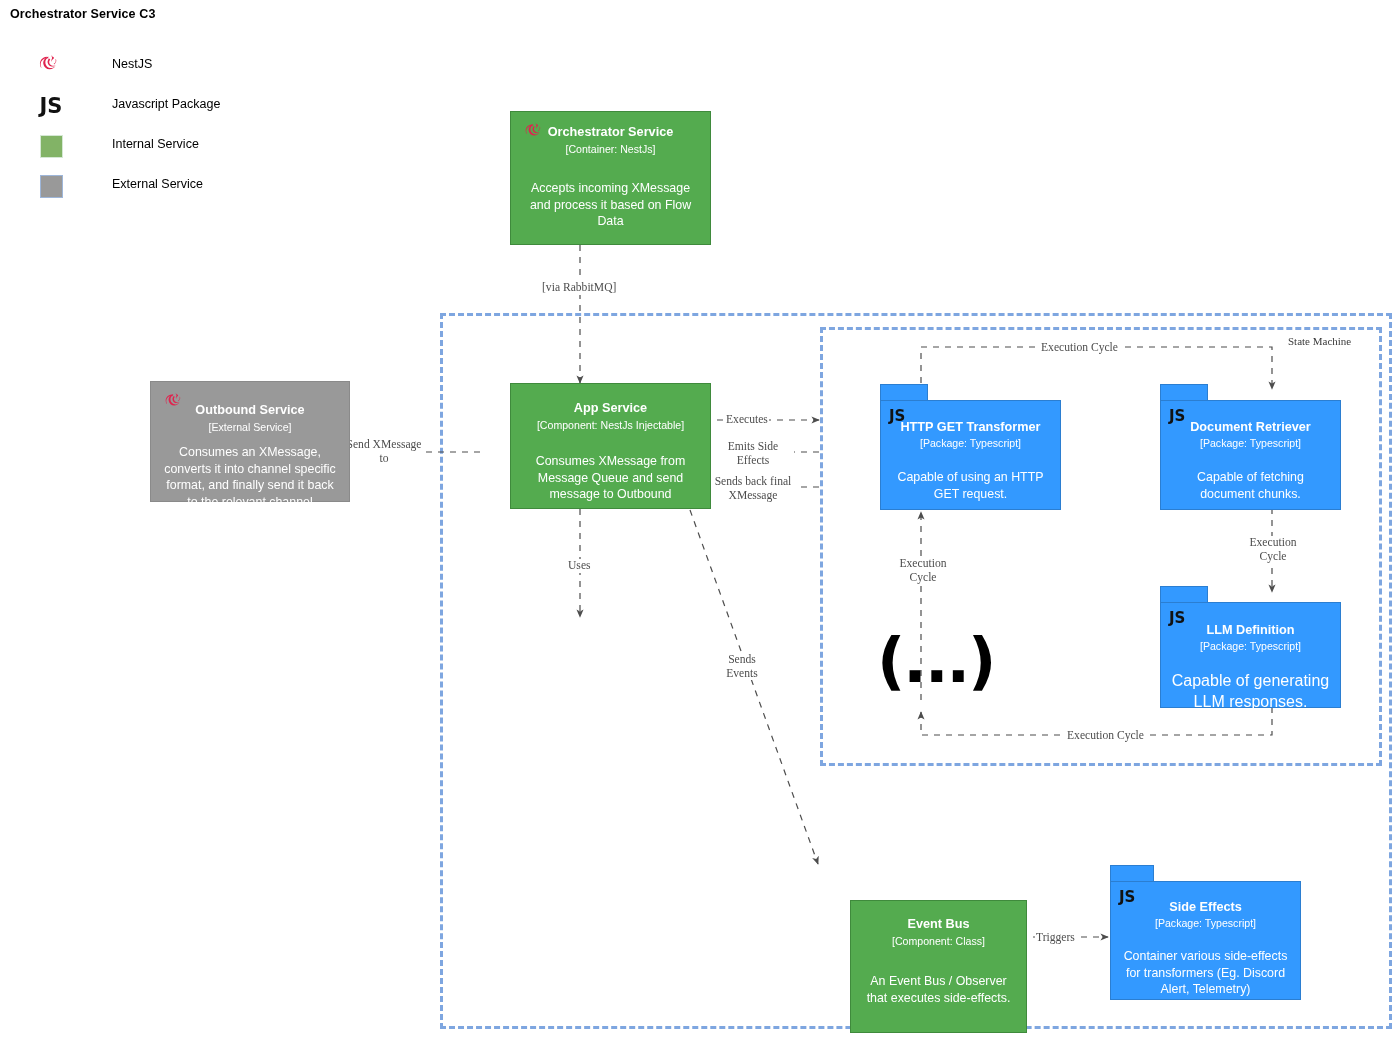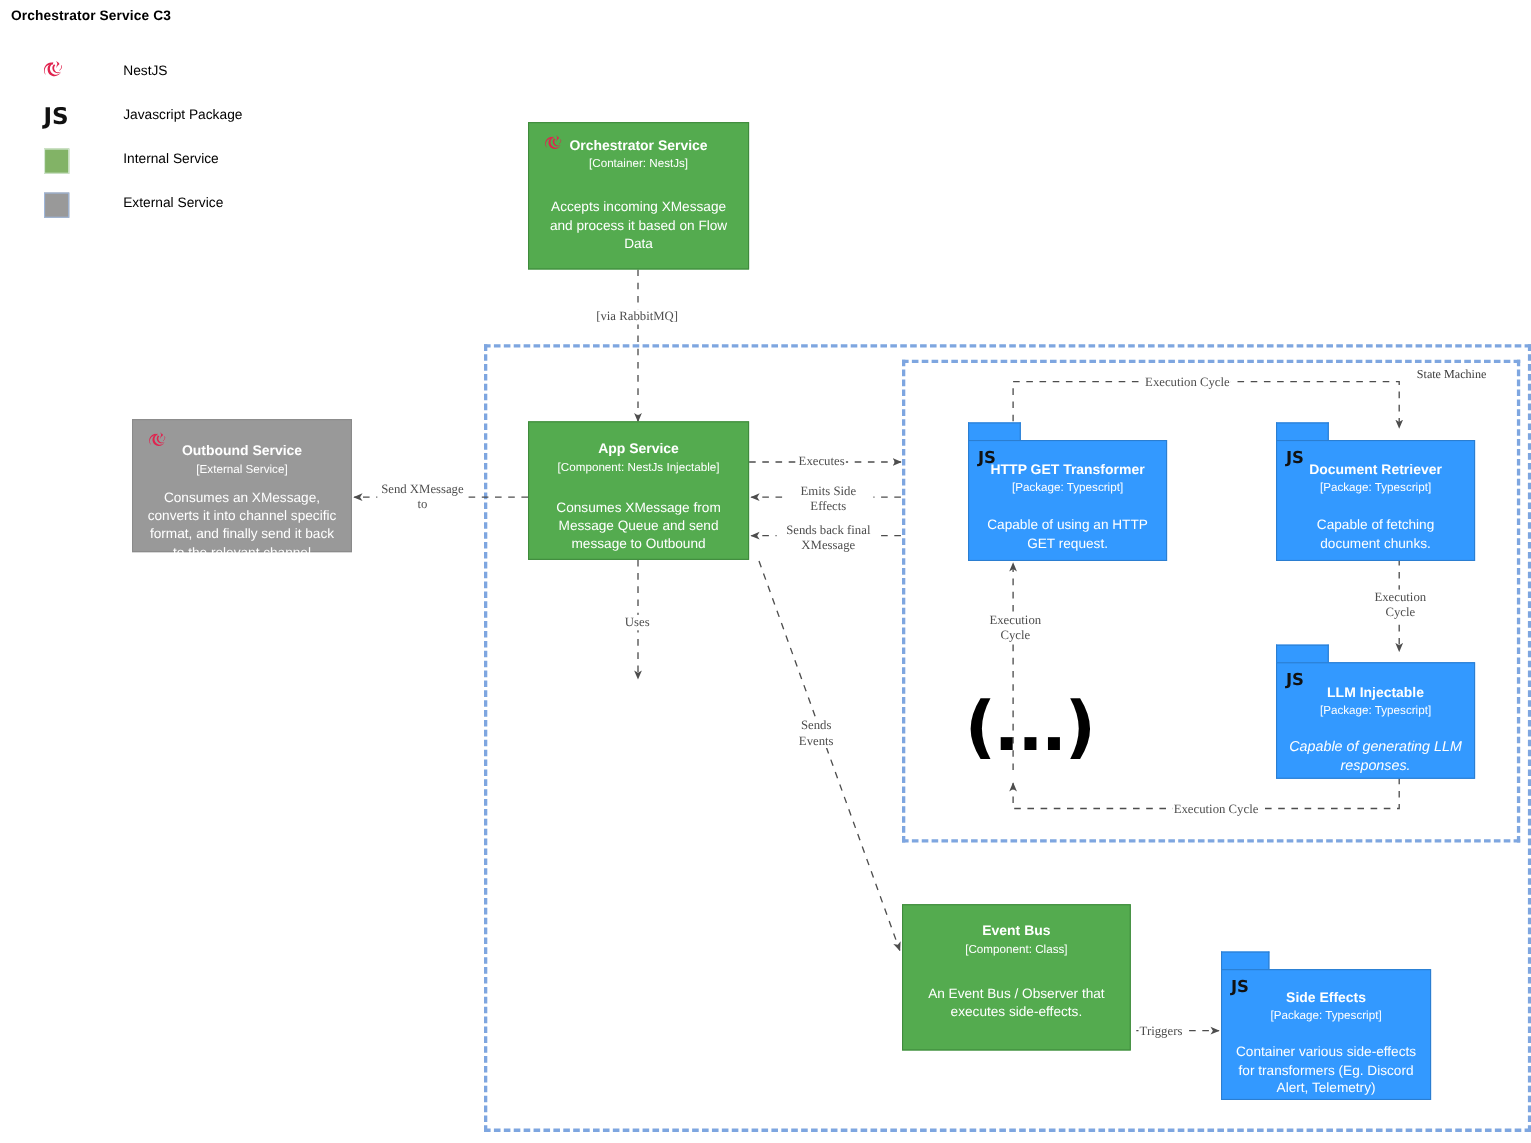--- a/index.html
+++ b/index.html
@@ -25,21 +25,21 @@
   .legend-label{position:absolute;left:78px;top:5px;font-size:12.5px;color:#000;white-space:nowrap;}
   .swatch{width:23px;height:23px;box-sizing:border-box;}
   .swatch.green{background:#82b366;border:1px solid #d5e8d4;}
   .swatch.gray{background:#999999;border:1px solid #9eb6d9;}
   .js-glyph{font-family:"DejaVu Sans", sans-serif;font-weight:bold;font-size:21px;color:#111;line-height:1;}
 
   
   .nest{display:block;}
 
   
-  .node{position:absolute;box-sizing:border-box;color:#fff;text-align:center;}
+  .node{position:absolute;box-sizing:border-box;color:#fff;text-align:center;margin-left:30px;}
   .node .ttl{font-size:12.7px;font-weight:bold;line-height:1.25;}
   .node .meta{font-size:10.6px;line-height:1.3;margin-top:2px;}
   .node .desc{font-size:12.4px;line-height:1.33;}
 
   .box-green{background:#54ab4f;border:1px solid #3f8a3c;}
   .box-gray{background:#999999;border:1px solid #8a8a8a;}
 
   
   .node .head{position:absolute;left:0;right:0;}
   .node .body{position:absolute;left:0;right:0;padding:0 12px;box-sizing:border-box;}
@@ -220,21 +220,21 @@
     <div class="head" style="top:17px;">
       <div class="ttl">App Service</div>
       <div class="meta">[Component: NestJs Injectable]</div>
     </div>
     <div class="body" style="top:69px;">
       <div class="desc">Consumes XMessage from Message Queue and send message to Outbound</div>
     </div>
   </div>
 
 
-  <div class="node box-green" style="left:820px;top:822px;width:208px;height:133px;text-align:center;">
+  <div class="node box-green" style="left:820px;top:900px;width:177px;height:133px;text-align:center;">
     <div class="head" style="top:16px;">
       <div class="ttl">Event Bus</div>
       <div class="meta">[Component: Class]</div>
     </div>
     <div class="body" style="top:72px;">
       <div class="desc">An Event Bus / Observer that executes side-effects.</div>
     </div>
   </div>
 
   <div class="pkg" style="left:880px;top:384px;width:181px;height:126px;">
@@ -263,25 +263,25 @@
         <div class="desc" style="font-size:12.4px;line-height:1.33;">Capable of fetching document chunks.</div>
       </div>
     </div>
   </div>
 
   <div class="pkg" style="left:1160px;top:586px;width:181px;height:122px;">
     <div class="tab" style="width:48px;"></div>
     <div class="pbody">
       <div class="pjs">JS</div>
       <div class="ptext" style="top:20px;">
-        <div class="ttl" style="font-size:12.7px;font-weight:bold;">LLM Injectable</div>
+        <div class="ttl" style="font-size:12.7px;font-weight:bold;">LLM Definition</div>
         <div class="meta" style="font-size:10.6px;margin-top:3px;">[Package: Typescript]</div>
       </div>
       <div class="ptext" style="top:67px;">
-        <div class="desc" style="font-size:13px;line-height:1.33;font-style:italic;">Capable of generating LLM responses.</div>
+        <div class="desc" style="font-size:16px;line-height:1.33;">Capable of generating LLM responses.</div>
       </div>
     </div>
   </div>
 
   <div class="pkg" style="left:1110px;top:865px;width:191px;height:135px;">
     <div class="tab" style="width:44px;"></div>
     <div class="pbody">
       <div class="pjs">JS</div>
       <div class="ptext" style="top:18px;">
         <div class="ttl" style="font-size:12.7px;font-weight:bold;">Side Effects</div>

